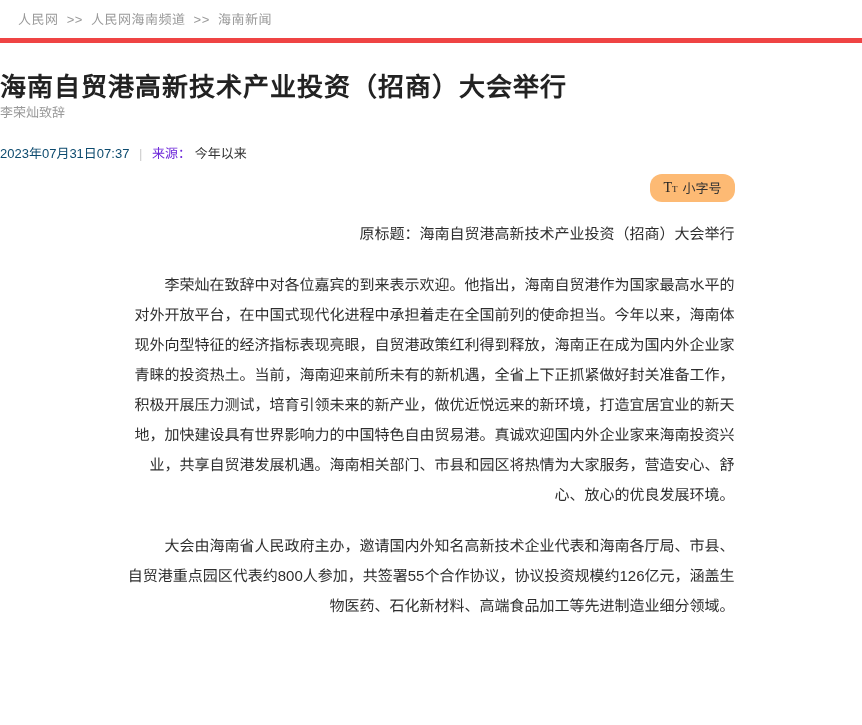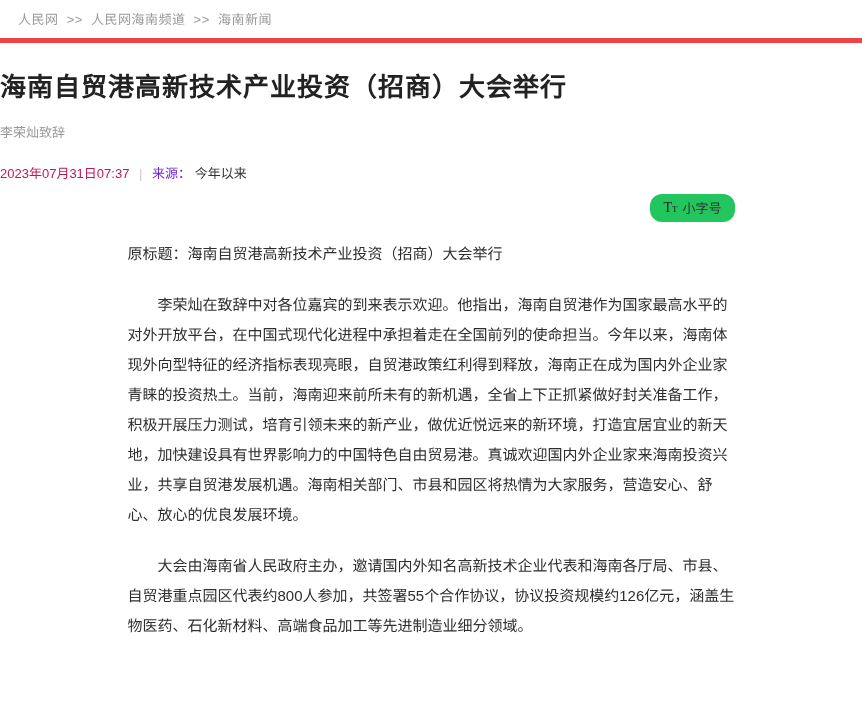--- a/index.html
+++ b/index.html
@@ -29,66 +29,66 @@
   .article-header { text-align: left; }
   .article-title {
     margin-top: 29px;
     font-size: 26px;
     line-height: 30px;
     font-weight: 600;
     color: #222222;
     letter-spacing: 1px;
   }
   .article-subtitle {
-    margin-top: 20px;
+    margin-top: 0;
     font-size: 13px;
     color: #999999;
   }
   .article-meta {
     margin-top: 22px;
     font-size: 13px;
   }
-  .article-meta .date { color: #be185d; margin-top: 13px; }
+  .article-meta .date { color: #0c4a6e; margin-top: 13px; }
   .article-meta .pipe { color: #cccccc; margin: 0 6px; }
   .article-meta .source-label { color: #6d28d9; }
   .article-meta .source-link { color: #333333; text-decoration: none; cursor: pointer; }
 
   
   .toolbar {
     width: 607px;
     margin: 12px auto 0 auto;
     text-align: right;
     height: 24px;
   }
   .font-size-btn {
     display: inline-flex;
     align-items: center;
     gap: 5px;
-    background: #22c55e;
+    background: #fdba74;
     border: none;
     border-radius: 12px;
     padding: 4px 13px 5px 13px;
     font-size: 13px;
     color: #333333;
     cursor: pointer;
     font-family: inherit;
   }
   .tt-icon { font-family: "Liberation Serif", "DejaVu Serif", serif; color: #222; line-height: 1; }
   .tt-icon .t-big { font-size: 14px; }
   .tt-icon .t-small { font-size: 9px; }
 
   
   .article-body {
     width: 607px;
     margin: 16px auto 0 auto;
     font-size: 15px;
     line-height: 30px;
     color: #2e2e2e;
   }
-  .article-body p { margin: 21px 0; }
+  .article-body p { margin: 21px 0; text-align: right; }
   .article-body p.indent { text-indent: 2em; }
   .original-title { text-indent: 0; }
 </style>
 </head>
 <body>
 
 <nav class="breadcrumb">
   <a>人民网</a>
   <span class="sep">&gt;&gt;</span>
   <a>人民网海南频道</a>

